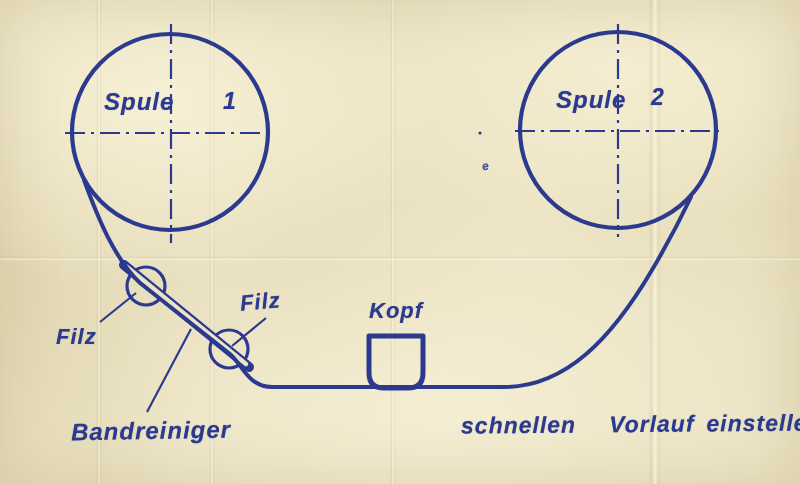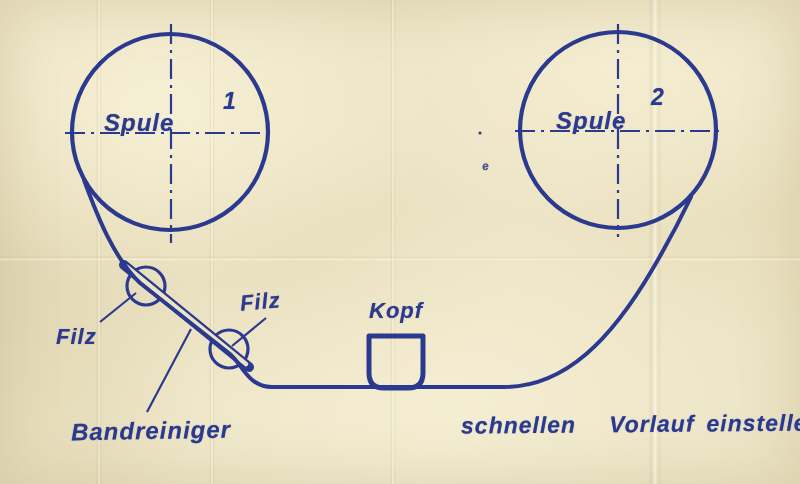--- a/index.html
+++ b/index.html
@@ -15,21 +15,21 @@
     box-shadow: inset 0 0 60px rgba(150,128,72,0.22);}
   .crease{position:absolute;pointer-events:none;}
   .crease.v{top:0;height:484px;width:6px;
     background:linear-gradient(90deg, transparent, rgba(150,128,72,0.10) 25%, rgba(255,252,238,0.55) 50%, rgba(150,128,72,0.08) 75%, transparent);}
   .crease.h{left:0;width:800px;height:5px;
     background:linear-gradient(180deg, transparent, rgba(150,128,72,0.10) 30%, rgba(255,252,238,0.45) 55%, transparent);}
   svg{position:absolute;left:0;top:0;}
   .txt{position:absolute;color:var(--ink);font-style:italic;font-weight:bold;
     letter-spacing:1px;white-space:nowrap;line-height:1;
     text-shadow:0 0 1px rgba(43,58,143,0.55);}
-  .spool-word{font-size:24px;margin-top:21px;}
+  .spool-word{font-size:24px;}
   .spool-num{font-size:23px;}
   .small-label{font-size:22px;}
   .caption{display:flex;font-size:23px;transform:rotate(-0.5deg);}
   .caption span{letter-spacing:1px;}
   .gap-big{margin-right:33px;}
   .gap-small{margin-right:12px;}
   .stray{font-size:12px;font-weight:bold;transform:rotate(-10deg);opacity:0.85;}
 </style>
 </head>
 <body>

